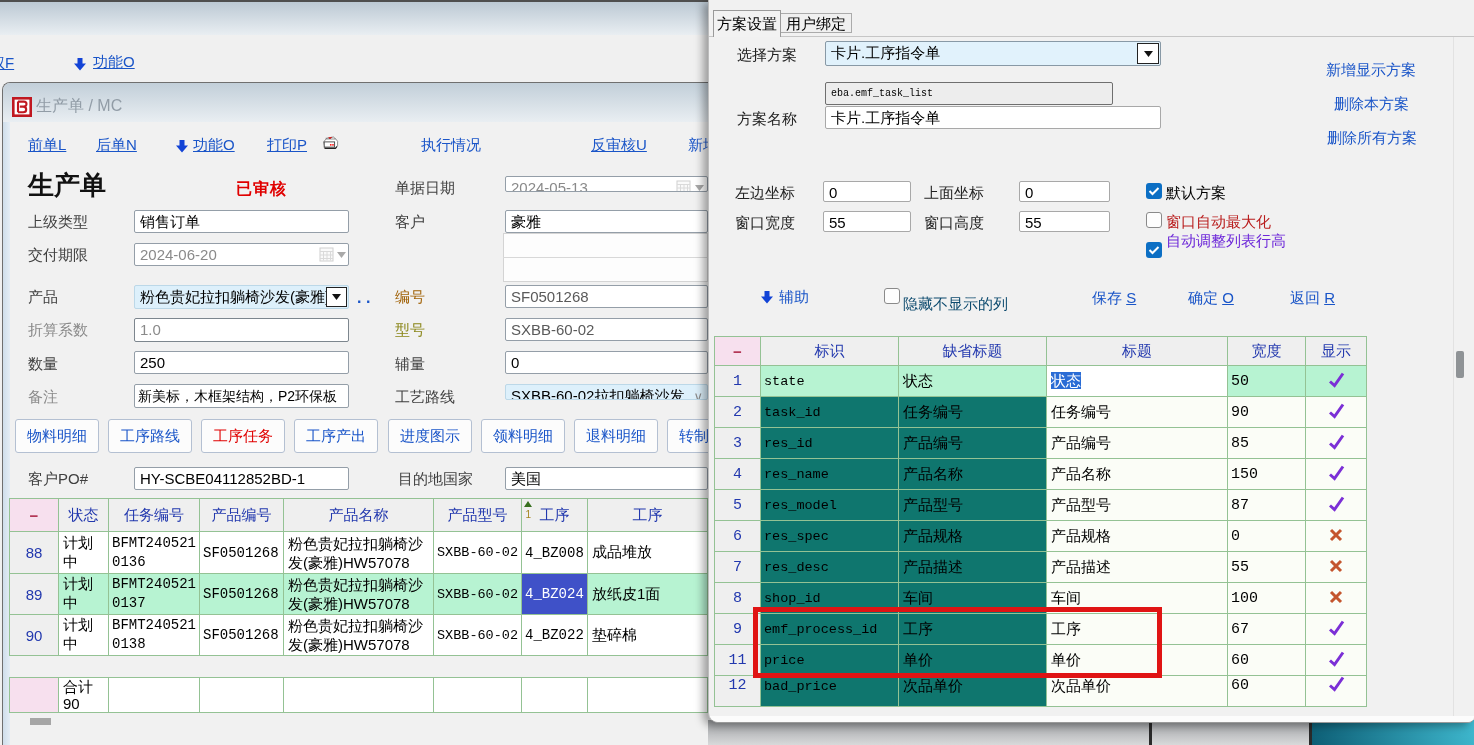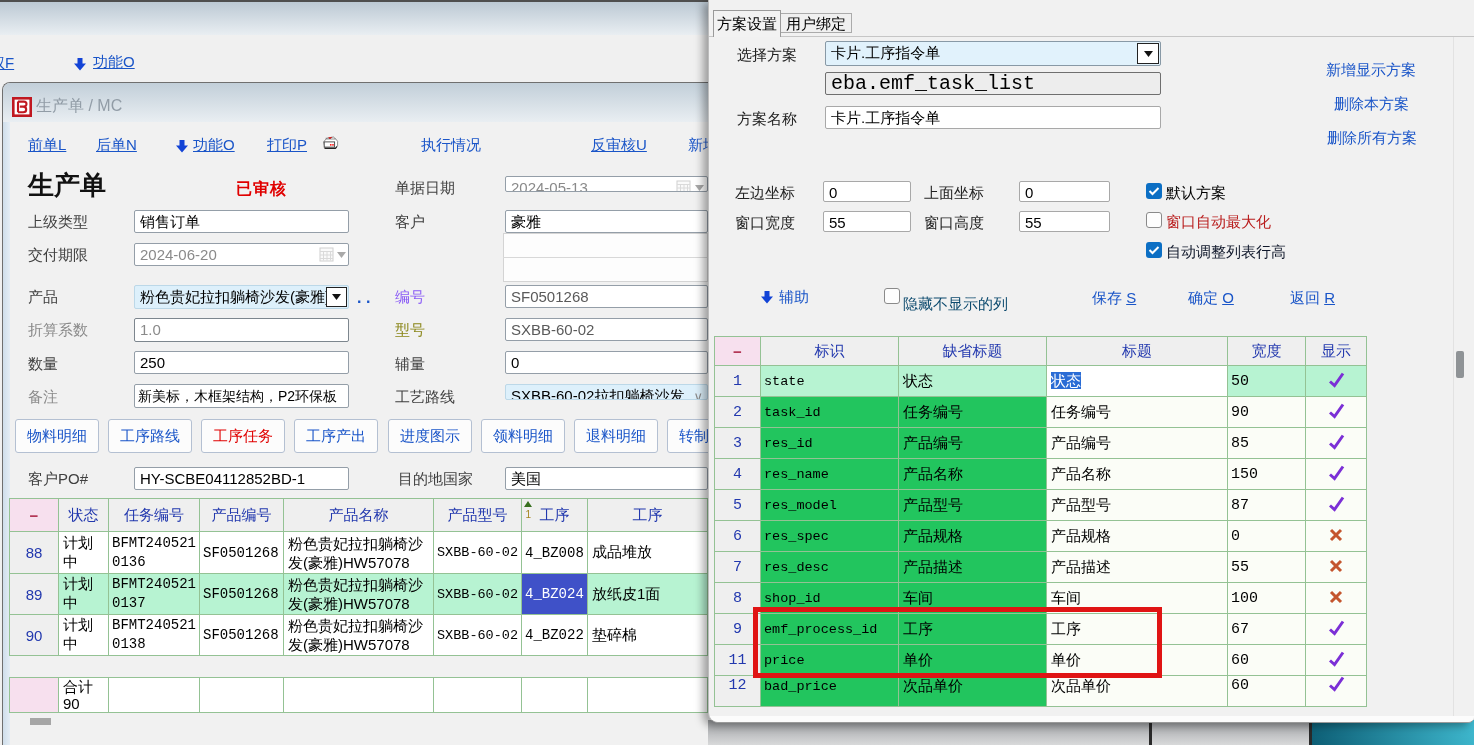--- a/index.html
+++ b/index.html
@@ -13,21 +13,21 @@
 .mono{font-family:"Liberation Mono",monospace}
 .cb{position:absolute;width:16px;height:16px;border-radius:3px}
 .cbon{background:#0c6fc4}
 .cboff{background:#fdfdfd;border:1px solid #8a8a8a}
 .btn{position:absolute;width:84px;height:34px;background:#fcfcfc;border:1px solid #b4c0d2;border-radius:3px;color:#1a55c8;font-size:15px;text-align:center;line-height:32px}
 table{border-collapse:collapse;table-layout:fixed}
 td{border:1px solid #94c294;font-size:15px;overflow:hidden;padding:0 4px}
 .fld span svg{display:block}
 .hd td{background:#efefef;color:#2238ae;text-align:center;padding:0 2px}
 #dtab .num{background:#efefef;color:#2238ae;text-align:center;font-family:"Liberation Mono",monospace}
-#dtab .c1,#dtab .c2{background:#22c55e}
+#dtab .c1,#dtab .c2{background:#0f766e}
 #dtab .c3,#dtab .c4,#dtab .c5{background:#fbfdf7}
 #dtab .sel{background:#b7f3d2}
 #dtab .c1{font-size:13.5px}
 #dtab .c5{text-align:center}
 td.mono{white-space:nowrap;padding:0 3px}
 td.wrap{white-space:normal}
 </style>
 </head>
 <body>
 
@@ -111,21 +111,21 @@
       </svg>
     </span><span style="position:absolute;right:3px;top:8px">
       <svg width="9" height="6">
         <path d="M0 0h9L4.5 6z" fill="#a9a9a9"></path>
       </svg>
     </span></div>
 <div class="ab lbl" style="left:395px;top:213px">客户</div>
 <div class="fld" style="left:505px;top:210px;width:203px;height:23px">豪雅</div>
 <div class="ab" style="left:503px;top:233px;width:205px;height:49px;background:#fdfdfd;border:1px solid #d4d4d4"></div>
 <div class="ab" style="left:503px;top:257px;width:205px;height:1px;background:#d8d8d8"></div>
-<div class="ab lbl" style="left:395px;top:288px;color:#8b5cf6">编号</div>
+<div class="ab lbl" style="left:395px;top:288px;color:#a16207">编号</div>
 <div class="fld" style="left:505px;top:285px;width:203px;height:23px;color:#5a5a5a">SF0501268</div>
 <div class="ab lbl" style="left:395px;top:321px;color:#8a8618">型号</div>
 <div class="fld" style="left:505px;top:318px;width:203px;height:23px;color:#5a5a5a">SXBB-60-02</div>
 <div class="ab lbl" style="left:395px;top:355px">辅量</div>
 <div class="fld" style="left:505px;top:351px;width:203px;height:23px">0</div>
 <div class="ab lbl" style="left:395px;top:388px">工艺路线</div>
 <div class="fld" style="left:505px;top:384px;width:203px;height:16px;background:#ddf0fb;border-color:#bcd8e8">SXBB-60-02拉扣躺椅沙发<span style="position:absolute;right:4px;top:2px;color:#8a8a8a;font-size:13px">∨</span></div>
 
 <div class="btn" style="left:15px;top:419px">物料明细</div>
 <div class="btn" style="left:108px;top:419px">工序路线</div>
@@ -239,21 +239,21 @@
   <div class="ab" style="left:0;top:36px;width:766px;height:1px;background:#c6c6c6"></div>
   <div class="ab" style="left:71px;top:13px;width:72px;height:20px;background:#f0f0f0;border:1px solid #ababab;text-align:center;line-height:19px;font-size:15px">用户绑定</div>
   <div class="ab" style="left:4px;top:10px;width:68px;height:27px;background:#f2f2f2;border:1px solid #9a9a9a;border-bottom:none;text-align:center;line-height:26px;font-size:15px">方案设置</div>
 
   <div class="ab lbl" style="left:28px;top:46px;color:#222">选择方案</div>
   <div class="fld" style="left:116px;top:41px;width:336px;height:25px;background:#e1f2fc;border-color:#8899a6;padding-right:25px">卡片.工序指令单<span style="position:absolute;right:1px;top:1px;width:22px;height:21px;background:#fff;border:1px solid #222;text-align:center">
         <svg width="9" height="6" style="margin:7px auto 0">
           <path d="M0 0h9L4.5 6z" fill="#111"></path>
         </svg>
       </span></div>
-  <div class="fld mono" style="left:116px;top:72px;width:336px;height:23px;background:#ededed;border-color:#6f6f6f;font-size:20px;line-height:20px">eba.emf_task_list</div>
+  <div class="fld mono" style="left:116px;top:82px;width:288px;height:23px;background:#ededed;border-color:#6f6f6f;font-size:10px;line-height:20px">eba.emf_task_list</div>
   <div class="ab lbl" style="left:28px;top:110px;color:#222">方案名称</div>
   <div class="fld" style="left:116px;top:106px;width:336px;height:23px;border-color:#a8a8a8">卡片.工序指令单</div>
   <div class="ab lk" style="left:617px;top:61px">新增显示方案</div>
   <div class="ab lk" style="left:625px;top:95px">删除本方案</div>
   <div class="ab lk" style="left:618px;top:129px">删除所有方案</div>
 
   <div class="ab lbl" style="left:26px;top:184px;color:#222">左边坐标</div>
   <div class="fld" style="left:114px;top:181px;width:88px;height:21px;border-color:#a8a8a8">0</div>
   <div class="ab lbl" style="left:215px;top:184px;color:#222">上面坐标</div>
   <div class="fld" style="left:310px;top:181px;width:91px;height:21px;border-color:#a8a8a8">0</div>
@@ -263,21 +263,21 @@
   <div class="ab lbl" style="left:457px;top:184px;color:#000">默认方案</div>
   <div class="ab lbl" style="left:26px;top:214px;color:#222">窗口宽度</div>
   <div class="fld" style="left:114px;top:211px;width:88px;height:21px;border-color:#a8a8a8">55</div>
   <div class="ab lbl" style="left:215px;top:214px;color:#222">窗口高度</div>
   <div class="fld" style="left:310px;top:211px;width:91px;height:21px;border-color:#a8a8a8">55</div>
   <div class="cb cboff" style="left:437px;top:212px"></div>
   <div class="ab lbl" style="left:457px;top:213px;color:#b91c1c">窗口自动最大化</div>
   <div class="cb cbon" style="left:437px;top:242px"><svg width="16" height="16" viewBox="0 0 16 16">
         <path d="M3.5 8l3 3 6-6" stroke="#fff" stroke-width="2" fill="none"></path>
       </svg></div>
-  <div class="ab lbl" style="left:457px;top:243px;color:#0f172a">自动调整列表行高</div>
+  <div class="ab lbl" style="left:457px;top:232px;color:#6d28d9">自动调整列表行高</div>
 
   <div class="ab" style="left:52px;top:290px"><svg width="12" height="13" viewBox="0 0 12 13">
         <path d="M3.5 0h5v5.5H12L6 12.5 0 5.5h3.5z" fill="#1243d6"></path>
       </svg></div>
   <div class="ab lk" style="left:70px;top:288px">辅助</div>
   <div class="cb cboff" style="left:175px;top:288px"></div>
   <div class="ab lbl" style="left:194px;top:295px;color:#0c4a6e">隐藏不显示的列</div>
   <div class="ab lk" style="left:383px;top:289px">保存 <u>S</u></div>
   <div class="ab lk" style="left:479px;top:289px">确定 <u>O</u></div>
   <div class="ab lk" style="left:581px;top:289px">返回 <u>R</u></div>

